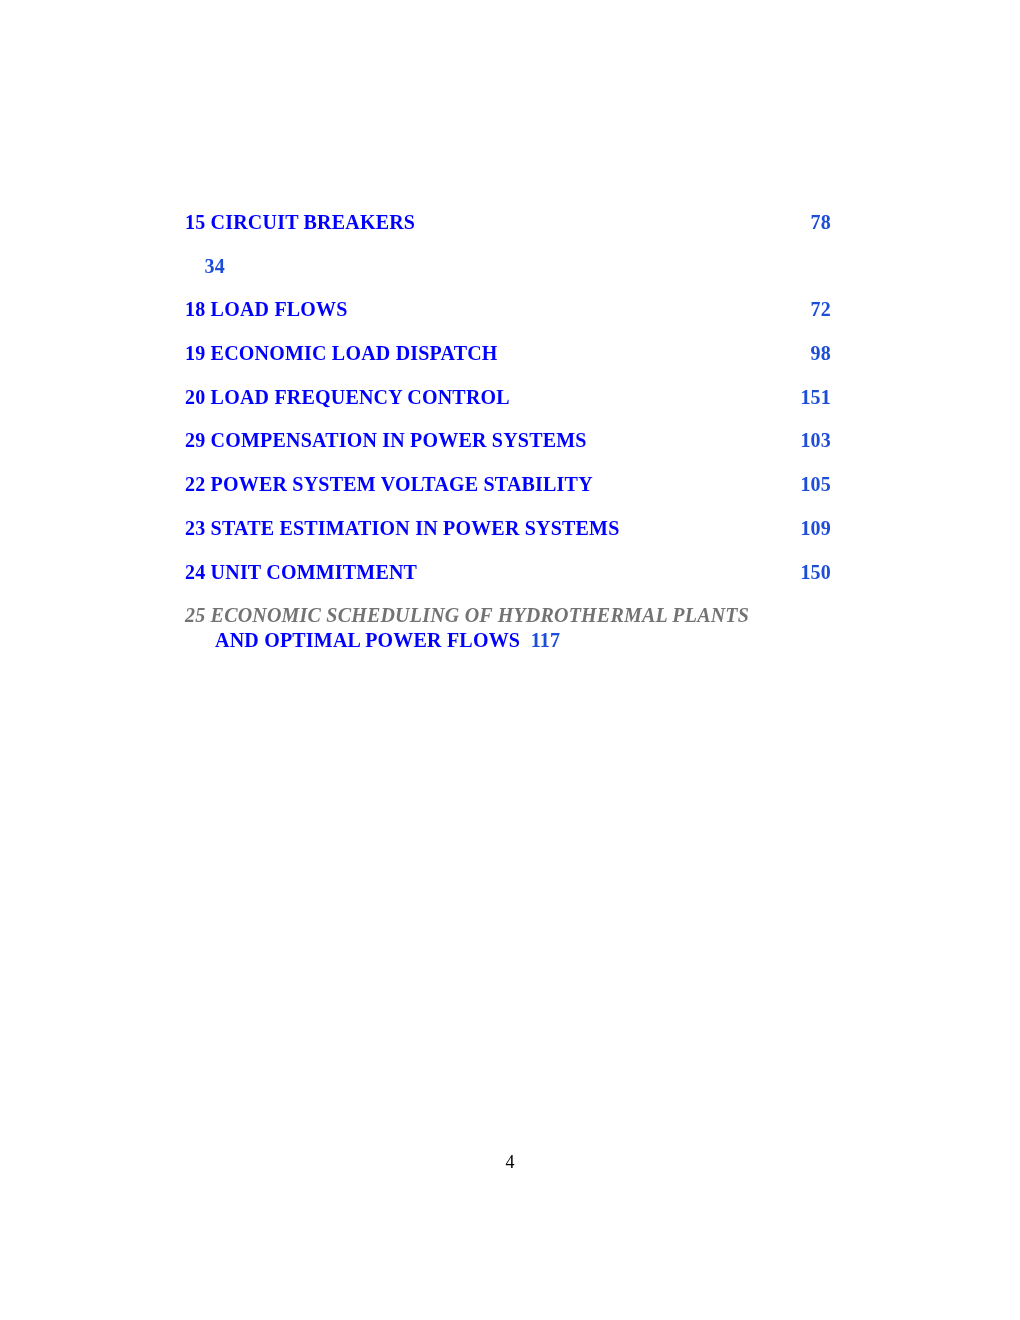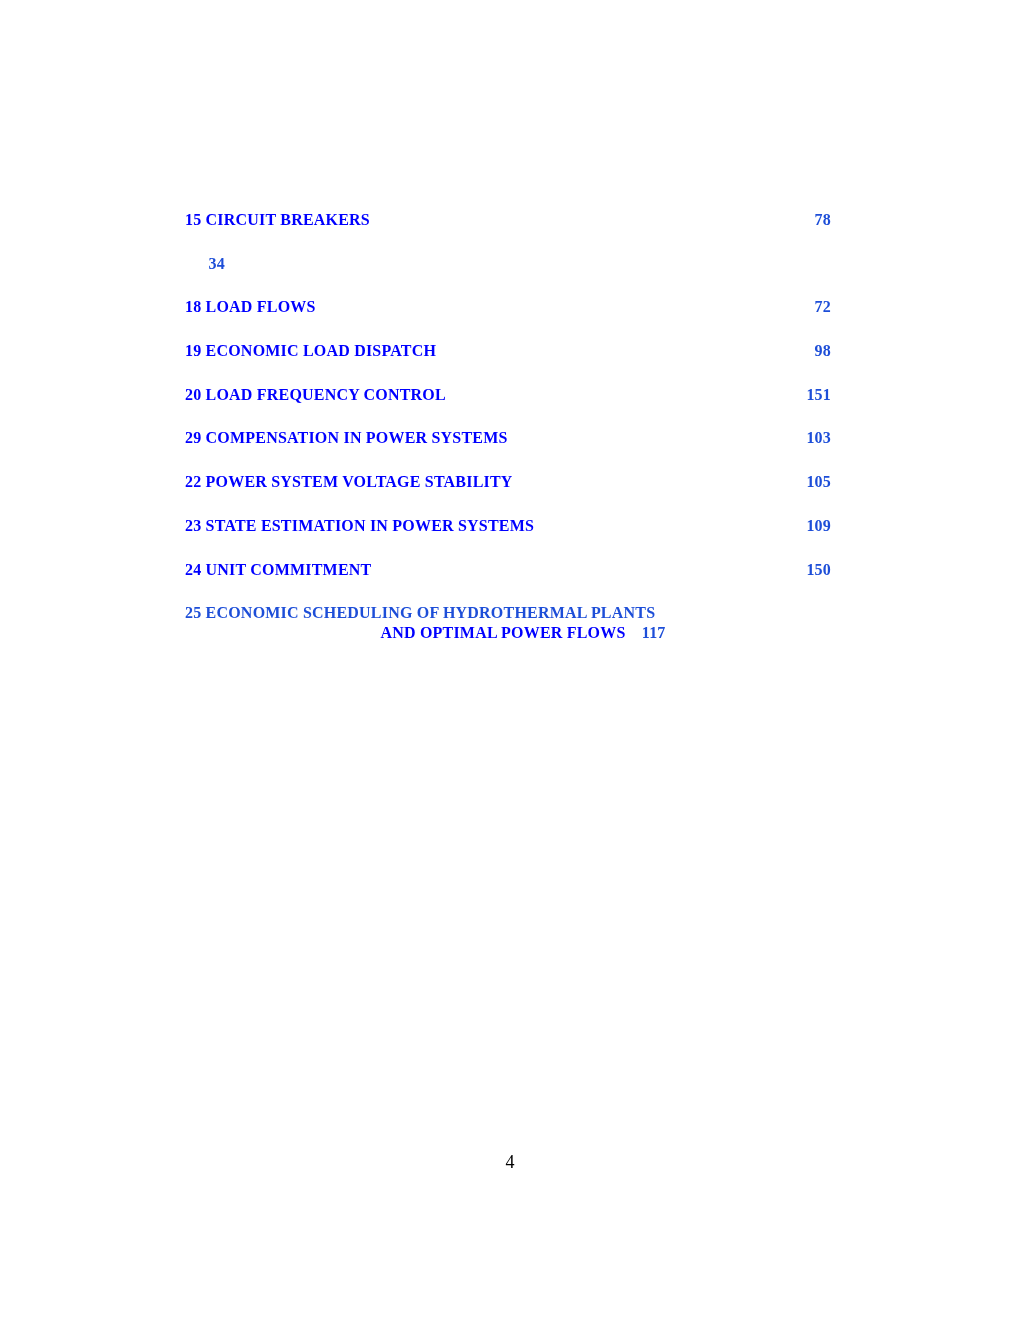--- a/index.html
+++ b/index.html
@@ -20,21 +20,21 @@
       top: 211px;
       width: 652px;
     }
     .toc-entry {
       position: relative;
       display: flex;
       align-items: baseline;
       justify-content: space-between;
       height: 43.7px;
       font-weight: bold;
-      font-size: 16px;
+      font-size: 20px;
       letter-spacing: 0.2px;
       font-family: "Liberation Serif", serif;
     }
     .toc-entry .title {
       color: #0000ff;
       text-decoration: none;
       white-space: nowrap;
       cursor: pointer;
     }
     .toc-entry .page {
@@ -42,27 +42,28 @@
       text-align: right;
       min-width: 40px;
       padding-right: 6px;
     }
     .toc-entry.multi {
       display: block;
       height: auto;
     }
     .toc-entry.multi .line1 {
       display: block;
-      color: #1d4ed8;
+      color: #737373;
       white-space: nowrap;
       cursor: pointer;
+      font-style: italic;
     }
     .toc-entry.multi .line2 {
       display: flex;
-      justify-content: center;
+      justify-content: flex-start;
       align-items: baseline;
       margin-top: 2px;
     }
     .toc-entry.multi .line2 .cont {
       color: #0000ff;
       padding-left: 30px;
       white-space: nowrap;
       cursor: pointer;
     }
     .page-number {

